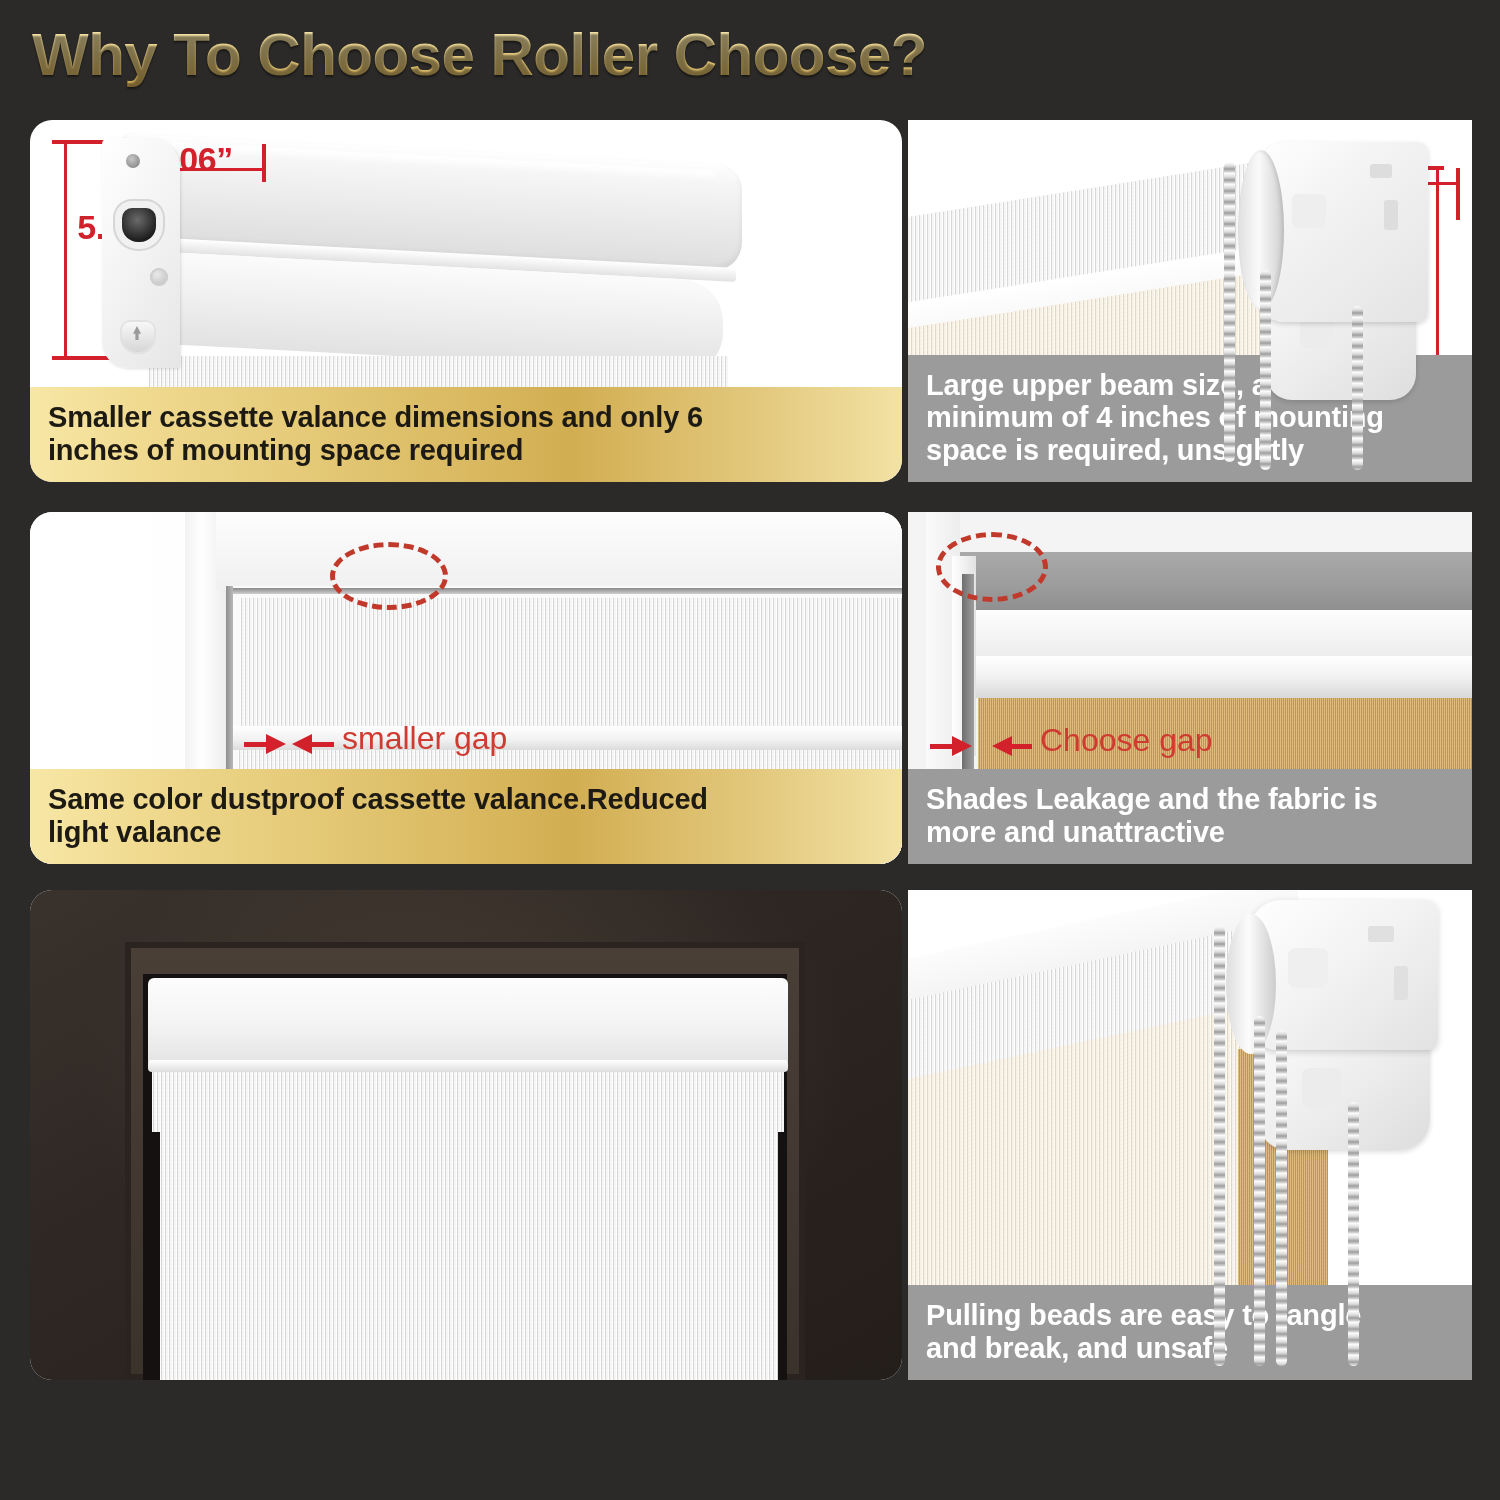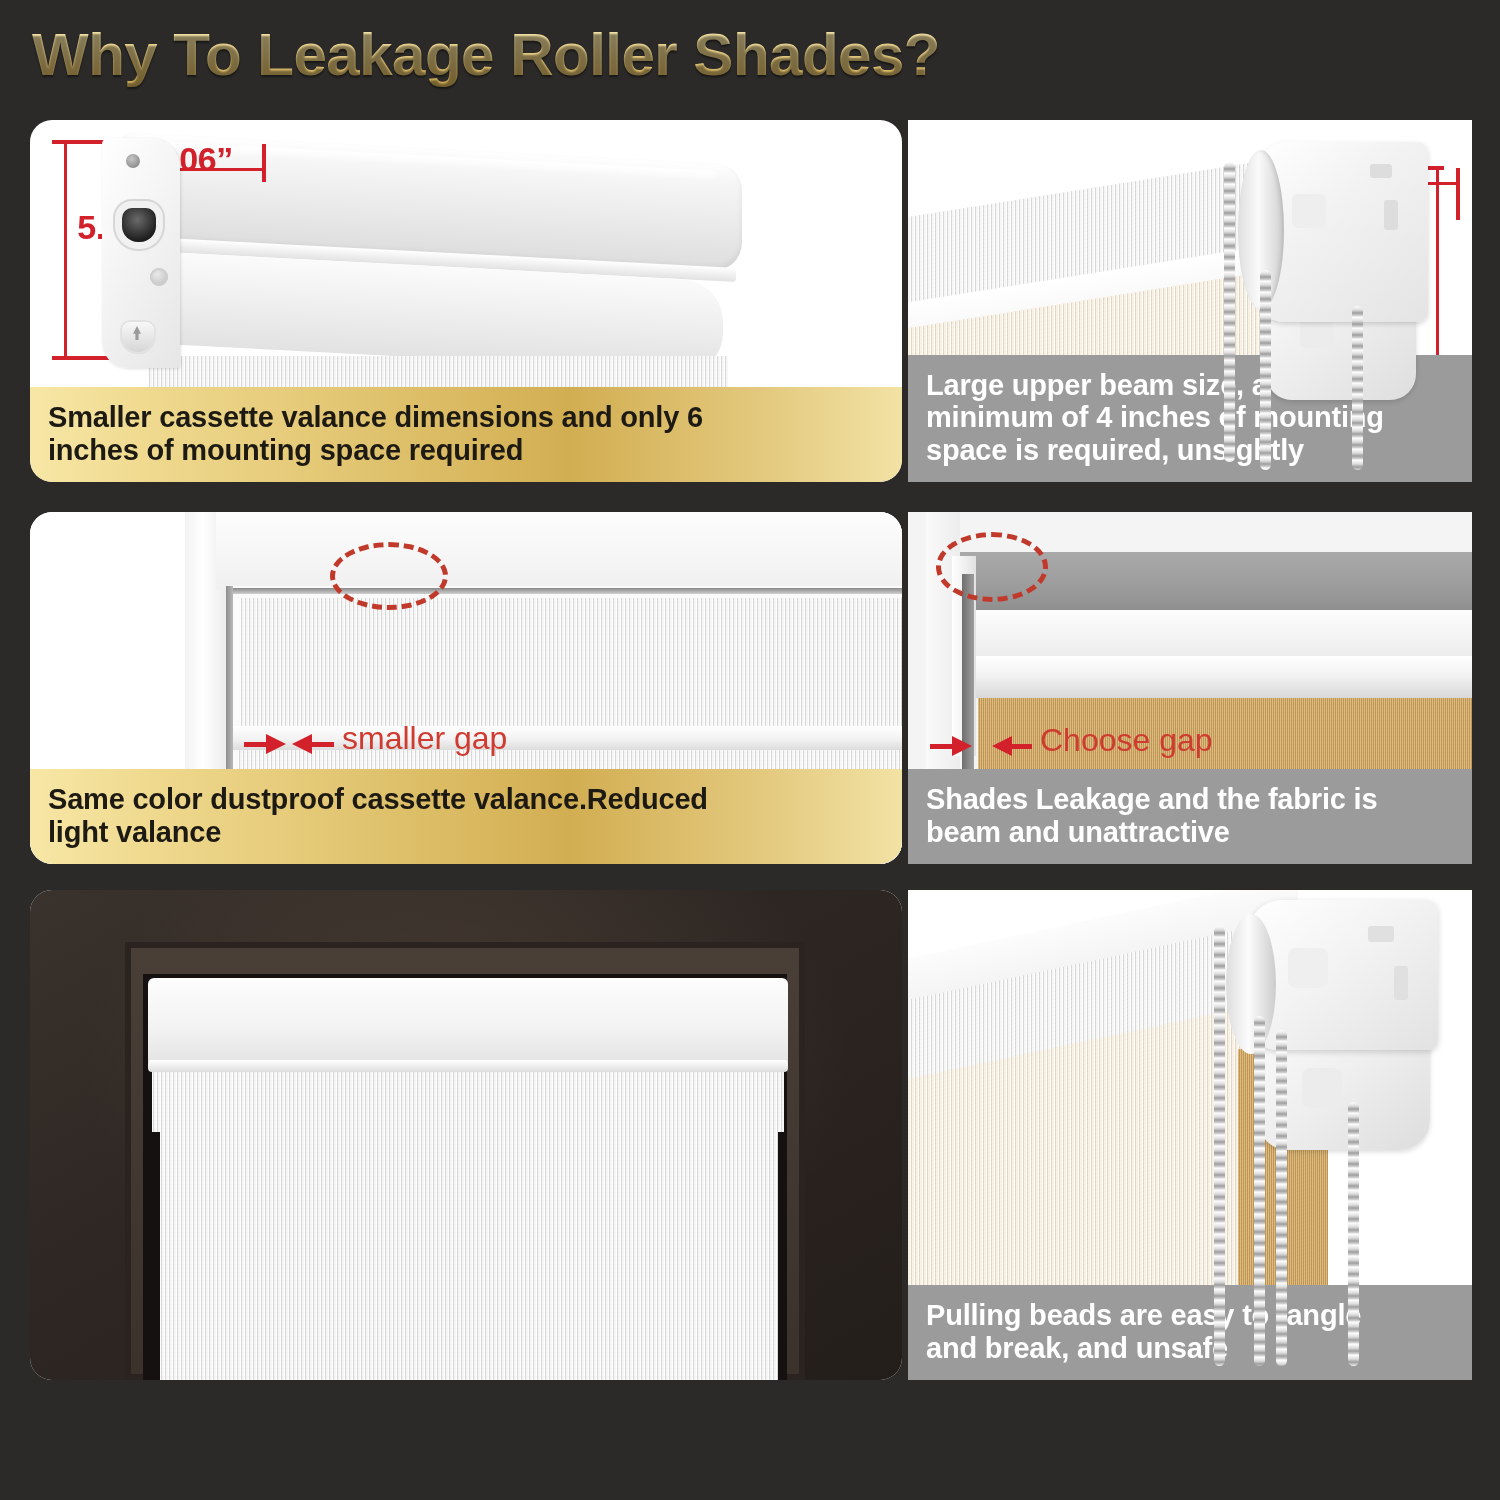--- a/index.html
+++ b/index.html
@@ -425,21 +425,21 @@
   }
   .br-slot {
     position: absolute; background: #ddd; border-radius: 3px;
   }
 </style>
 </head>
 <body>
 
 <div class="page">
 
-  <h1 class="title">Why To Leakage Roller Shades?</h1>
+  <h1 class="title">Why To Choose Roller Choose?</h1>
 
   <div class="panel left p-tl">
     <div class="art">
       <div class="tl-body">
         <div class="tl-top-rail fabric"></div>
         <div class="tl-groove"></div>
         <div class="tl-bot-rail fabric"></div>
       </div>
       <div class="tl-endcap">
         <div class="hole"></div>
@@ -545,21 +545,21 @@
 
       <div class="arrow-stem" style="left:22px; top:232px; width:22px;"></div>
       <div class="arrow-r" style="left:44px; top:224px;"></div>
       <div class="arrow-l" style="left:84px; top:224px;"></div>
       <div class="arrow-stem" style="left:104px; top:232px; width:20px;"></div>
       <div class="ann-label" style="left:132px; top:210px;">Choose gap</div>
     </div>
 
     <div class="cap gray">
       <span class="ln">Shades Leakage and the fabric is</span>
-      <span class="ln">beam and unattractive</span>
+      <span class="ln">more and unattractive</span>
     </div>
   </div>
 
   <div class="panel left p-bl">
     <div class="art">
       <div class="bl-room"></div>
       <div class="bl-wall-grad"></div>
       <div class="bl-winframe"></div>
       <div class="bl-winopen"></div>
 

